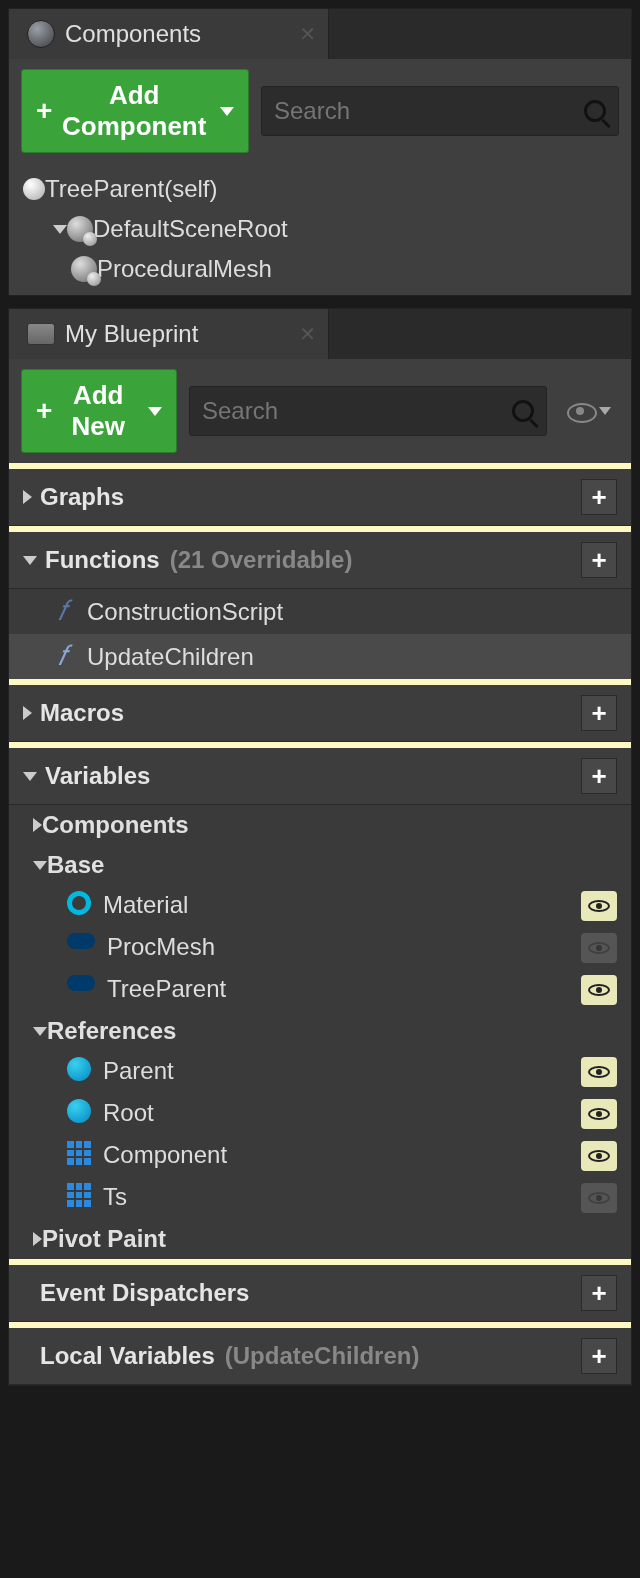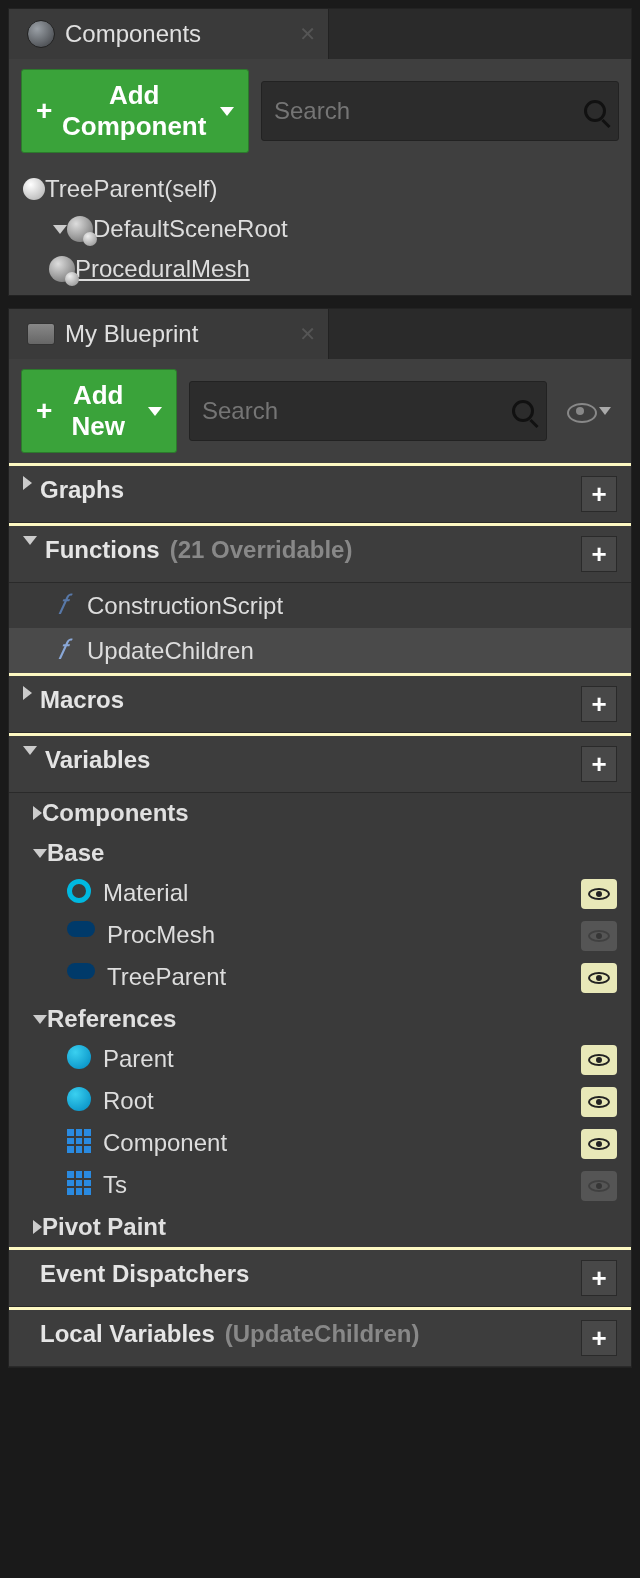--- a/index.html
+++ b/index.html
@@ -81,21 +81,21 @@
     margin-left: 4px;
   }
   .search {
     flex: 1;
     display: flex;
     align-items: center;
     background: #2c2c2c;
     border: 1px solid #222;
     border-radius: 3px;
     padding: 12px 12px;
-    height: 60px;
+    height: 50px;
   }
   .search input {
     flex: 1;
     background: transparent;
     border: none;
     outline: none;
     color: #999;
     font-size: 24px;
   }
   .search-icon {
@@ -132,21 +132,21 @@
   .tree-row {
     display: flex;
     align-items: center;
     gap: 0;
     padding: 6px 14px;
     font-size: 24px;
     color: #ddd;
     cursor: pointer;
   }
   .tree-row.indent1 { padding-left: 44px; }
-  .tree-row.indent2 { padding-left: 40px; text-decoration: underline; }
+  .tree-row.indent2 { padding-left: 62px; }
   .disclosure {
     width: 0; height: 0;
     border-top: 7px solid transparent;
     border-bottom: 7px solid transparent;
     border-left: 9px solid #ccc;
   }
   .disclosure.open {
     border-left: 7px solid transparent;
     border-right: 7px solid transparent;
     border-top: 9px solid #ccc;
@@ -169,24 +169,24 @@
     width: 14px; height: 14px;
     border-radius: 50%;
     background: radial-gradient(circle at 35% 30%, #eee, #888);
     bottom: -4px; right: -4px;
   }
   .section {
     background: #3a3a3a;
   }
   .section-header {
     display: flex;
-    align-items: flex-start;
+    align-items: center;
     padding: 10px 14px;
     background: #3d3d3d;
-    border-top: 3px solid #fef9c3;
+    border-top: 6px solid #fef9c3;
     border-bottom: 1px solid #2a2a2a;
     font-size: 24px;
     font-weight: bold;
     color: #e5e5e5;
     cursor: pointer;
   }
   .section-header .disclosure,
   .section-header .disclosure.open { margin-right: 8px; }
   .section-header .sub {
     color: #888;

